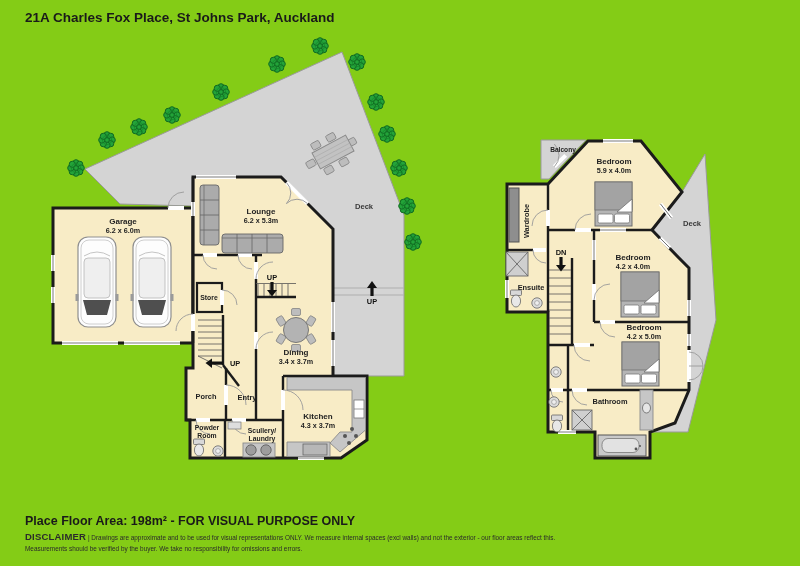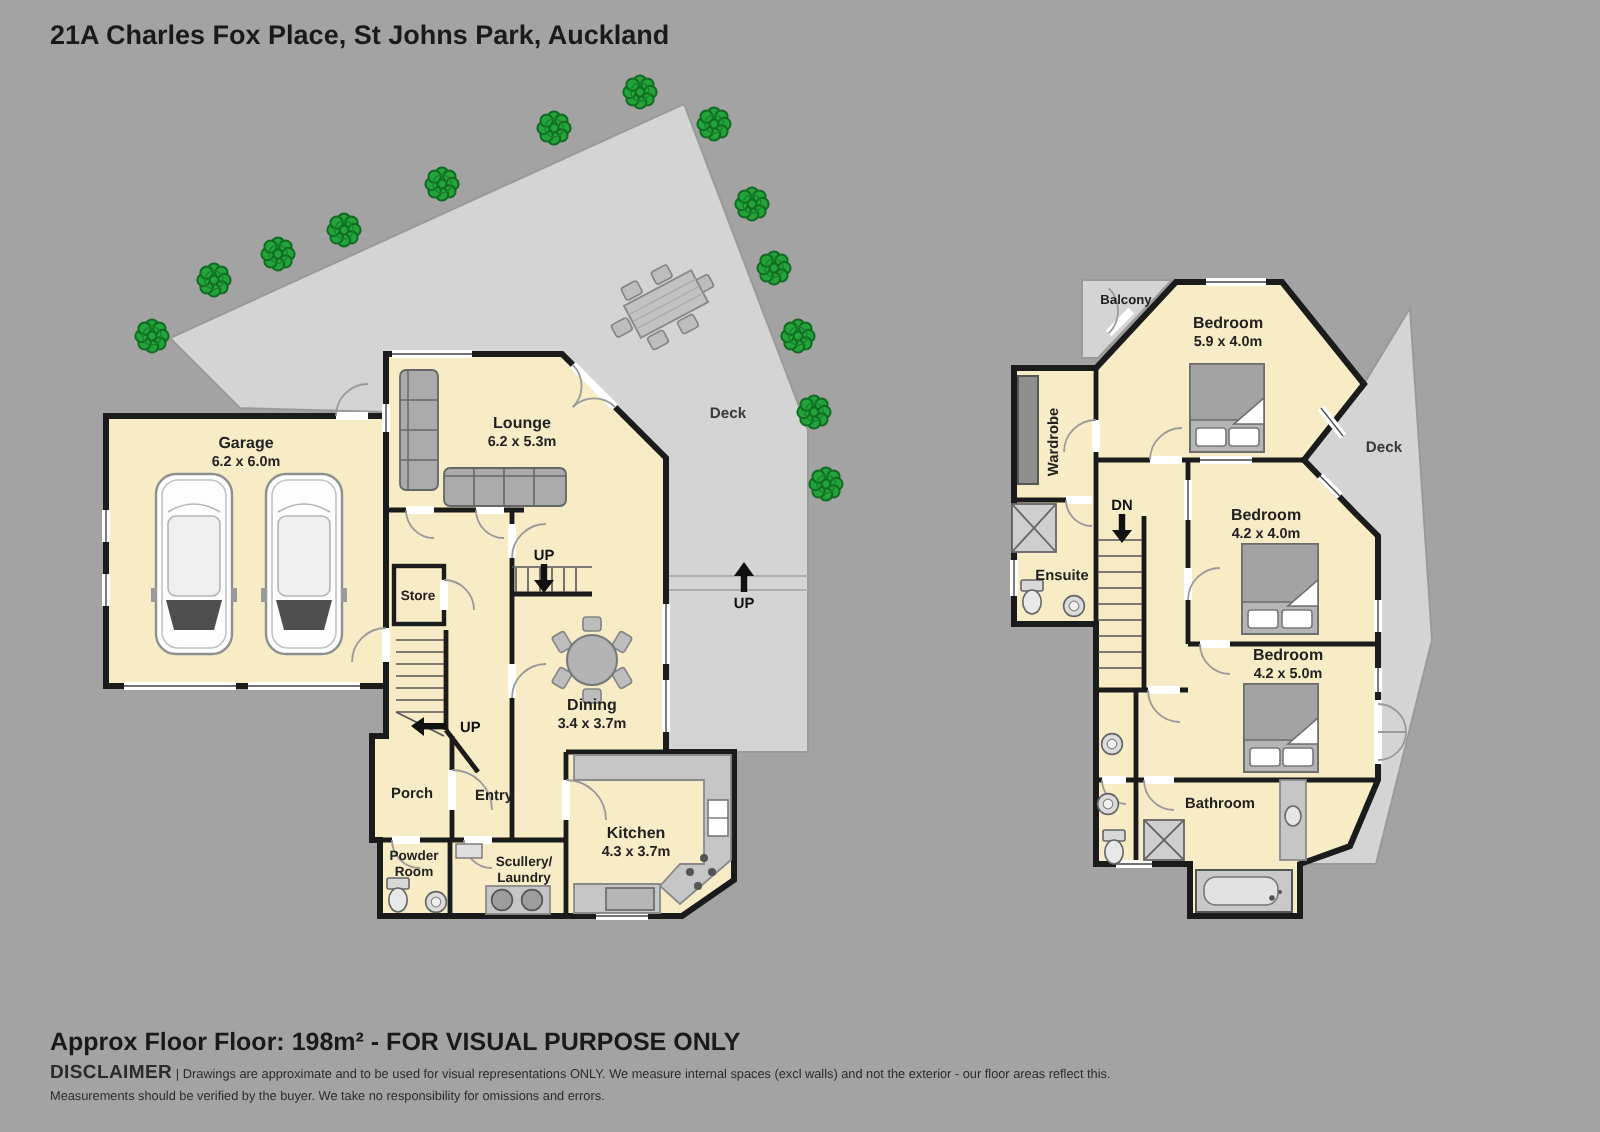--- a/index.html
+++ b/index.html
@@ -1,16 +1,16 @@
 <!DOCTYPE html>
 <html><head>
 <meta charset="utf-8">
 <style>
   html,body{margin:0;padding:0;background:#ffffff;}
-  #page{position:relative;width:800px;height:566px;background:#a3a3a3;overflow:hidden;
+  #page{position:relative;width:800px;height:566px;background:#84cc16;overflow:hidden;
         font-family:"Liberation Sans", sans-serif;}
   #title{position:absolute;left:25px;top:10px;font-size:13.5px;font-weight:bold;color:#1a1a1a;}
   #footer{position:absolute;left:25px;top:514px;width:760px;color:#1a1a1a;}
   #footer .area{font-size:12.5px;font-weight:bold;}
   #footer .disc{margin-top:2px;font-size:6.4px;color:#2b2b2b;line-height:1.5;}
   #footer .disc .dlabel{font-size:9.5px;font-weight:bold;letter-spacing:.2px;}
   svg text{font-family:"Liberation Sans", sans-serif;}
   .lbl{font-size:8px;font-weight:bold;fill:#222;}
   .dim{font-size:7.2px;font-weight:bold;fill:#222;}
   .sm{font-size:7.4px;font-weight:bold;fill:#222;}
@@ -438,20 +438,20 @@
       <text class="sm" x="531" y="290" text-anchor="middle">Ensuite</text>
       <text class="lbl" x="633" y="260" text-anchor="middle">Bedroom</text>
       <text class="dim" x="633" y="269" text-anchor="middle">4.2 x 4.0m</text>
       <text class="lbl" x="644" y="330" text-anchor="middle">Bedroom</text>
       <text class="dim" x="644" y="339" text-anchor="middle">4.2 x 5.0m</text>
       <text class="sm" x="610" y="404" text-anchor="middle">Bathroom</text>
     </g>
   </svg>
 
   <div id="footer">
-    <div class="area">Approx Floor Floor: 198m² - FOR VISUAL PURPOSE ONLY</div>
+    <div class="area">Place Floor Area: 198m² - FOR VISUAL PURPOSE ONLY</div>
     <div class="disc">
       <span class="dlabel">DISCLAIMER</span>
       <span>| Drawings are approximate and to be used for visual representations ONLY. We measure internal spaces (excl walls) and not the exterior - our floor areas reflect this.</span><br>
       <span>Measurements should be verified by the buyer. We take no responsibility for omissions and errors.</span>
     </div>
   </div>
 </div>
 
 </body></html>

